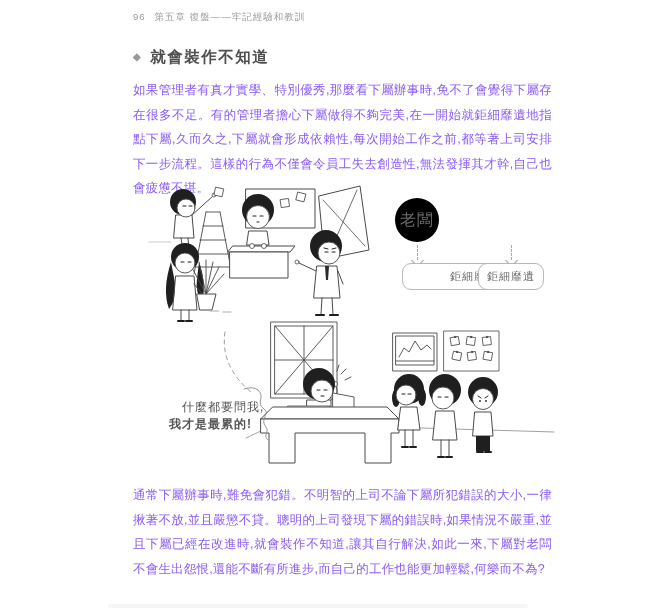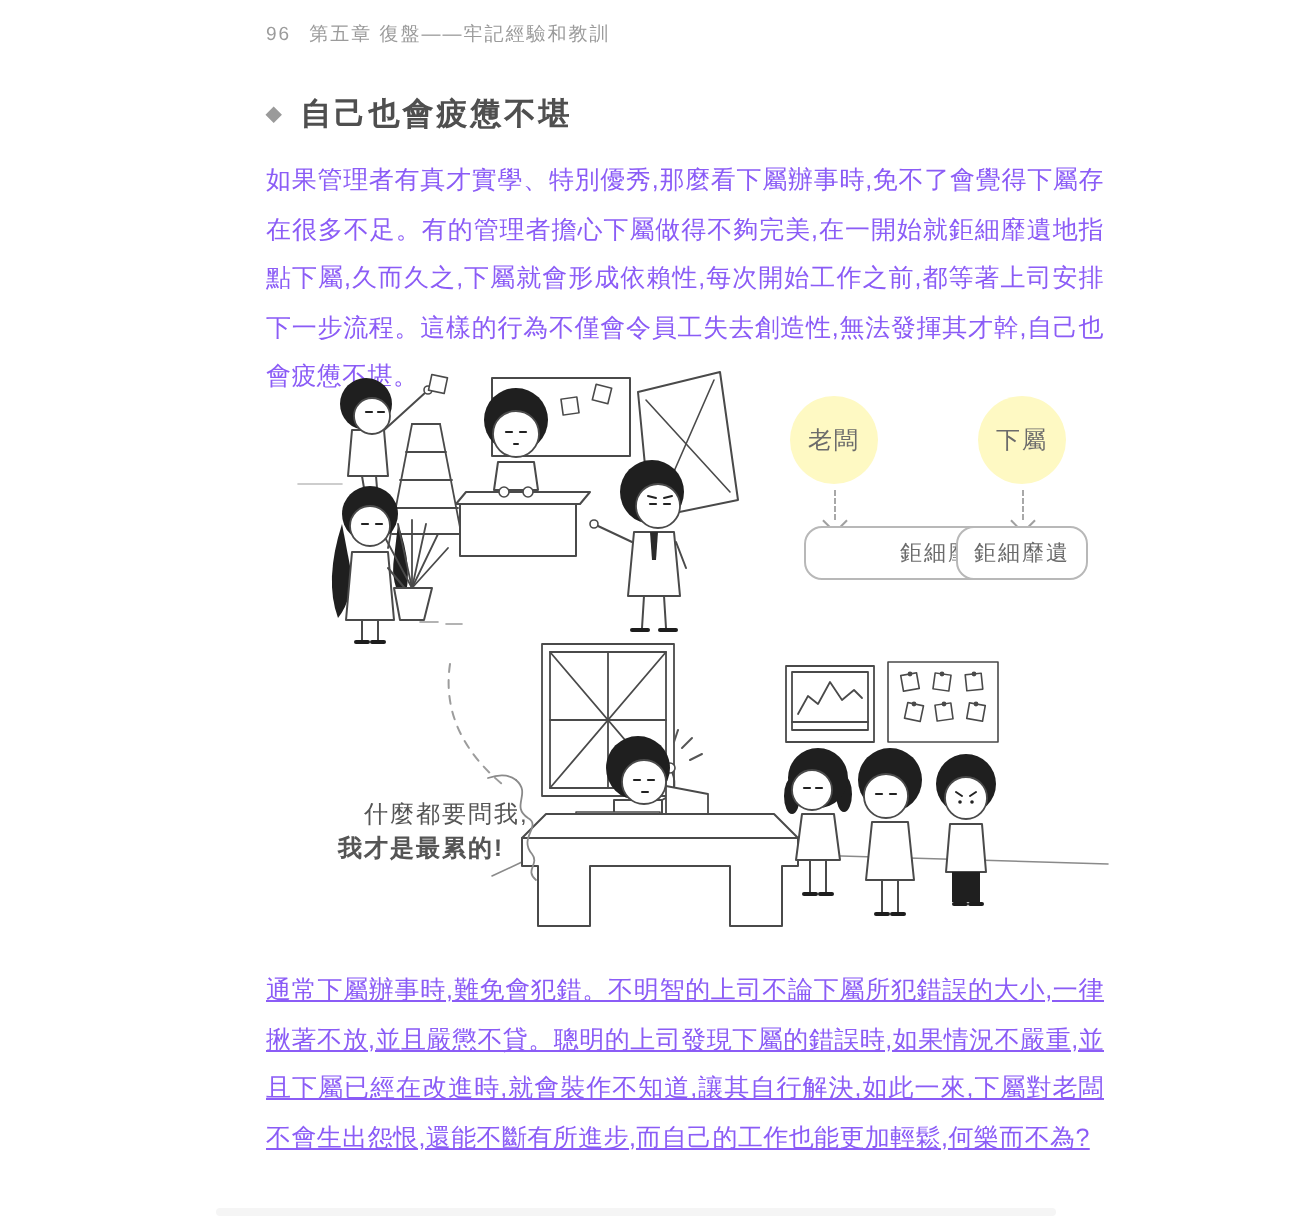--- a/index.html
+++ b/index.html
@@ -17,26 +17,26 @@
     color:#4f4f4f; letter-spacing:1.5px; white-space:nowrap;
   }
   .section-heading .diamond {
     color:#9a9a9a; font-size:10px; margin-right:8px; position:relative; top:-2px;
   }
   .para {
     position:absolute; left:120px; width:419px; font-size:12.5px;
     line-height:24.6px; letter-spacing:0.2px; text-align:justify; color:#8b5cf6;
   }
   .para1 { top:78px; }
-  .para2 { top:483px;text-decoration:underline; }
+  .para2 { top:483px; }
 
   
   .node-circle {
     position:absolute; width:44px; height:44px; border-radius:50%;
-    background:#fef9c3; color:#6b6b6b; font-size:12px; letter-spacing:1px;
+    background:#000000; color:#6b6b6b; font-size:16px; letter-spacing:1px;
     display:flex; align-items:center; justify-content:center;
   }
   .node-boss { left:382px; top:198px; }
   .node-sub  { left:476px; top:198px; }
   .node-dash {
     position:absolute; width:0; height:15px; border-left:1px dashed #a8a8a8;
   }
   .dash-boss { left:404px; top:245px; }
   .dash-sub  { left:498px; top:245px; }
   .node-chevron {
@@ -72,21 +72,21 @@
 </head>
 <body>
 
 <div class="page">
 
   <div class="running-head">
     <span class="pgnum">96</span><span>第五章 復盤——牢記經驗和教訓</span>
   </div>
 
   <div class="section-heading">
-    <span class="diamond">◆</span><span>自己也會疲憊不堪</span>
+    <span class="diamond">◆</span><span>就會裝作不知道</span>
   </div>
 
   <div class="para para1">如果管理者有真才實學、特別優秀,那麼看下屬辦事時,免不了會覺得下屬存在很多不足。有的管理者擔心下屬做得不夠完美,在一開始就鉅細靡遺地指點下屬,久而久之,下屬就會形成依賴性,每次開始工作之前,都等著上司安排下一步流程。這樣的行為不僅會令員工失去創造性,無法發揮其才幹,自己也會疲憊不堪。</div>
   <div class="para para2">通常下屬辦事時,難免會犯錯。不明智的上司不論下屬所犯錯誤的大小,一律揪著不放,並且嚴懲不貸。聰明的上司發現下屬的錯誤時,如果情況不嚴重,並且下屬已經在改進時,就會裝作不知道,讓其自行解決,如此一來,下屬對老闆不會生出怨恨,還能不斷有所進步,而自己的工作也能更加輕鬆,何樂而不為?</div>
 
   <svg class="scene-svg" width="655" height="609" viewBox="0 0 655 609" xmlns="http://www.w3.org/2000/svg">
     <g stroke="#4a4a4a" stroke-width="1" fill="none" stroke-linecap="round" stroke-linejoin="round">
 
       <g>
 
@@ -322,21 +322,20 @@
         <path d="M231,389 Q240,386 245,390"></path>
         <path d="M245,390 C253,397 242,403 251,409 C258,413 246,419 253,427 C257,432 249,435 255,440"></path>
       </g>
     </g>
   </svg>
 
   <div class="bubble-line bubble-line1">什麼都要問我,</div>
   <div class="bubble-line bubble-line2">我才是最累的!</div>
 
   <div class="node-circle node-boss">老闆</div>
-  <div class="node-circle node-sub">下屬</div>
   <div class="node-dash dash-boss"></div>
   <div class="node-dash dash-sub"></div>
   <div class="node-chevron chev-boss"></div>
   <div class="node-chevron chev-sub"></div>
   <div class="tag-box tag-boss">鉅細靡遺</div>
   <div class="tag-box tag-sub">鉅細靡遺</div>
 
   <div class="bottom-shadow"></div>
 
 </div>

